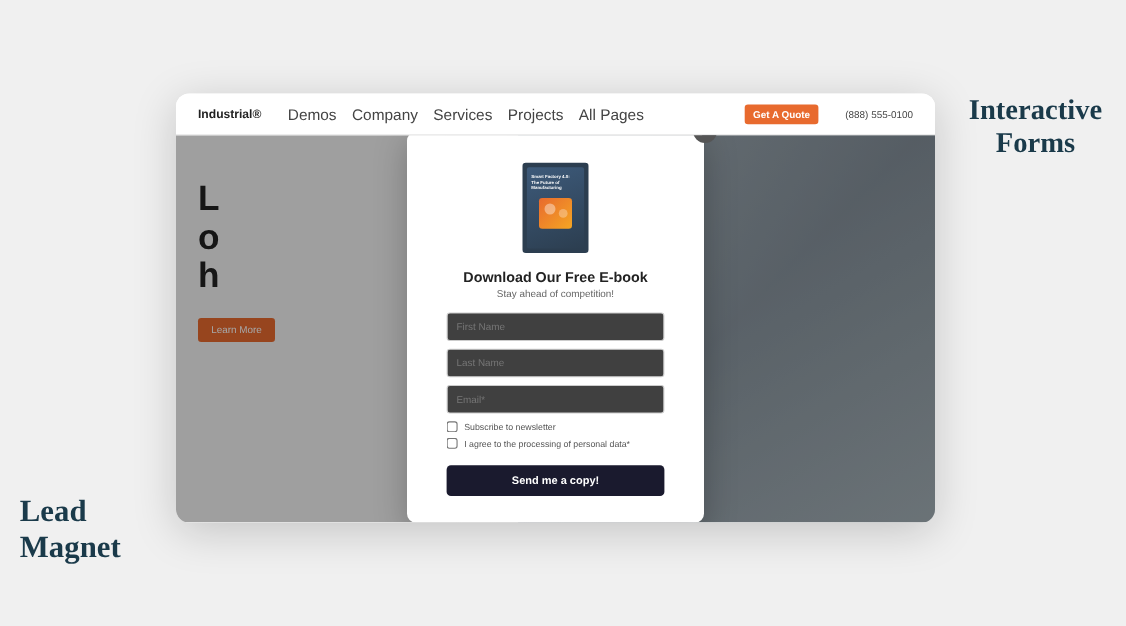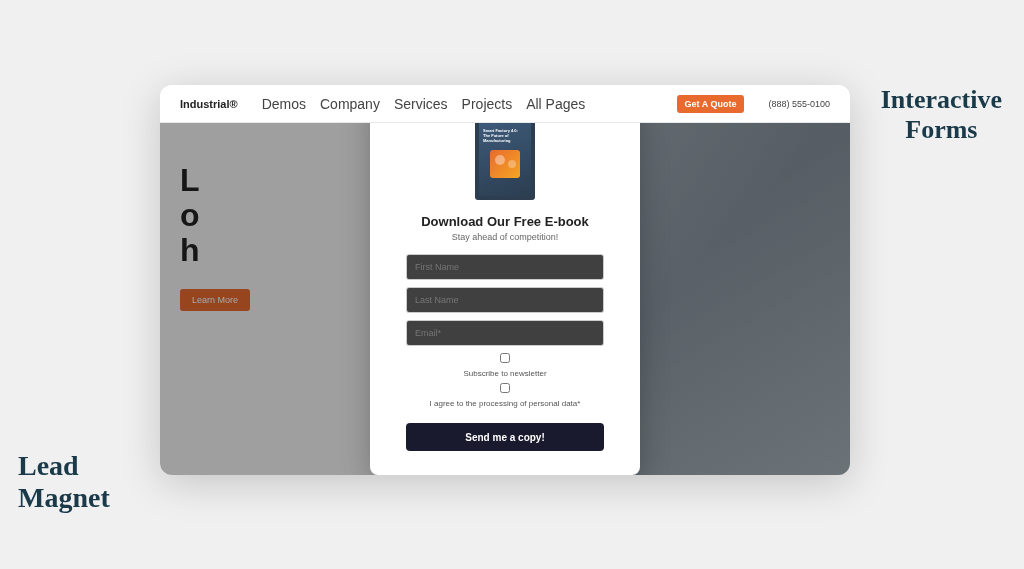--- a/index.html
+++ b/index.html
@@ -219,21 +219,20 @@
       color: #999;
       margin-bottom: 7px;
       background: #404040;
     }
 
     .checkbox-row {
       display: flex;
       align-items: center;
       gap: 6px;
       margin-bottom: 5px;
-      flex-direction: column;
     }
     .checkbox-row input[type="checkbox"] {
       width: 10px;
       height: 10px;
       accent-color: #e86a2e;
     }
     .checkbox-label {
       font-size: 8px;
       color: #555;
     }

